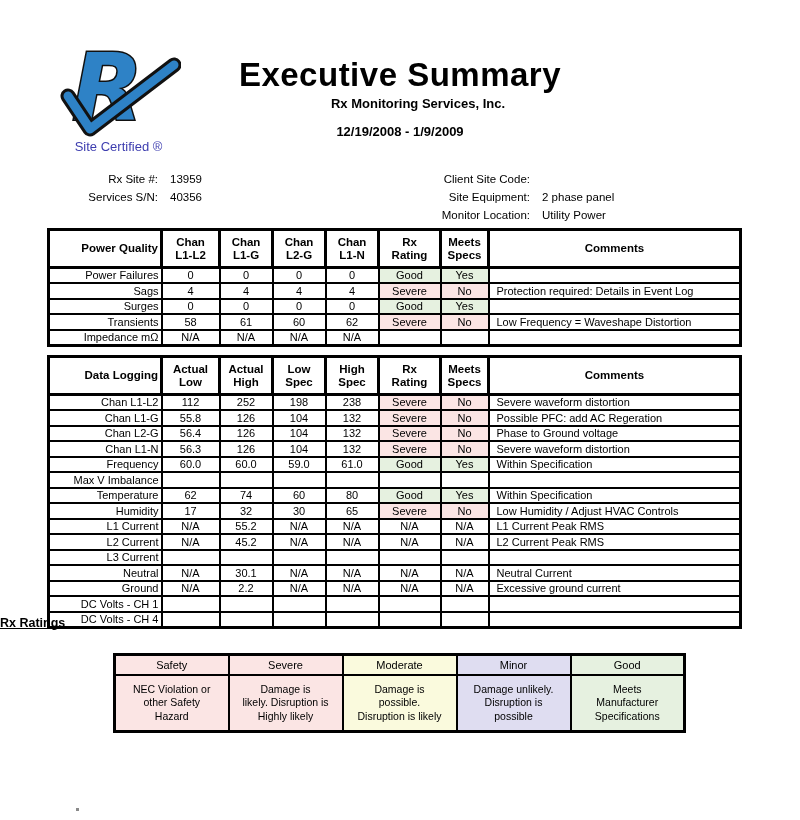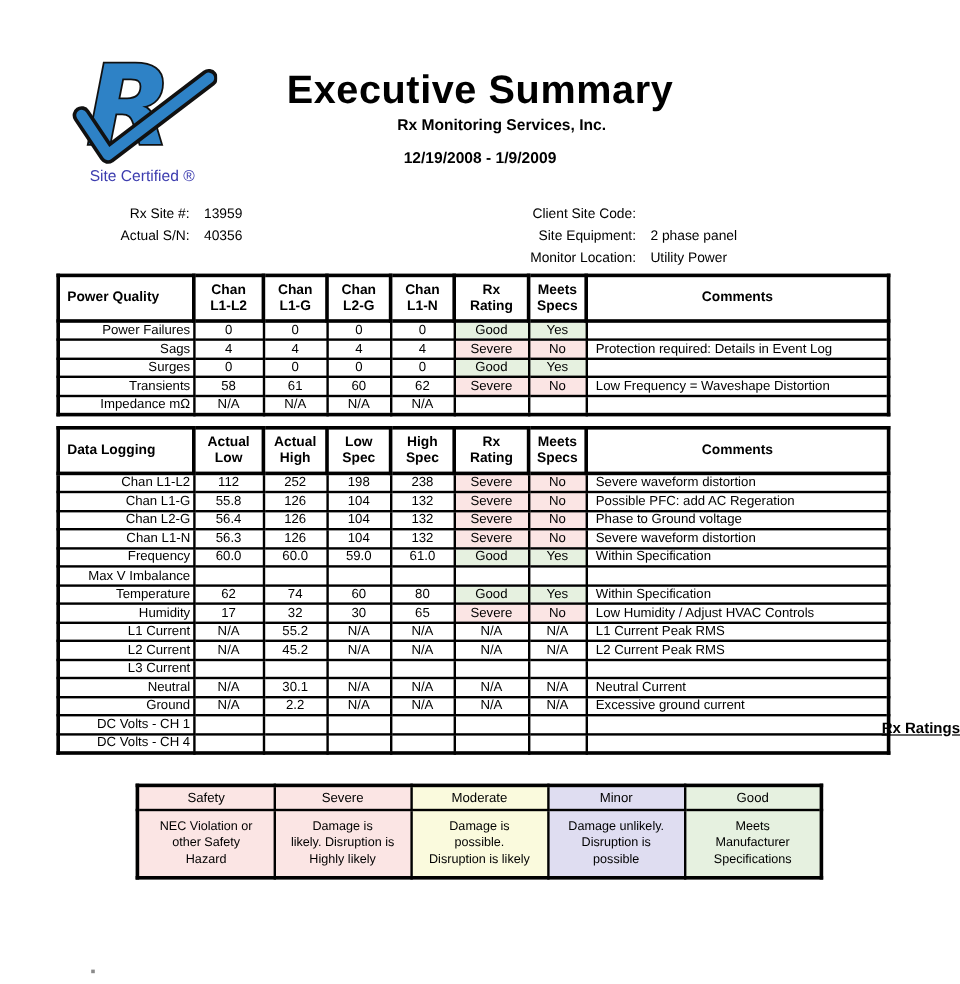--- a/index.html
+++ b/index.html
@@ -32,35 +32,35 @@
     position:absolute; left:47px; width:695px; background:#fff; }
   table.report-table { border:3px solid #000; }
   .report-table th, .report-table td {
     border:2px solid #000; font-size:11px; line-height:1.1;
     overflow:hidden; white-space:nowrap; vertical-align:middle; padding:0 2px;
   }
   .report-table th { border-width:3px; font-weight:bold; white-space:pre-line;
     text-align:center; font-size:11.5px; }
   .report-table thead tr { height:38px; }
   .report-table tbody tr { height:15.5px; }
-  th.header-label { text-align:left; padding-left:6px; }
+  th.header-label { text-align:right; padding-left:6px; }
   td.cell-label { text-align:right; padding-left:8px; }
   td.cell-num { text-align:center; }
   td.cell-comment { text-align:left; padding-left:7px; }
 
   .bg-good     { background:var(--bg-good,#e6f1e0); }
   .bg-severe   { background:var(--bg-severe,#fbe5e4); }
   .bg-moderate { background:var(--bg-moderate,#fafadd); }
   .bg-minor    { background:var(--bg-minor,#dfddf1); }
 
   #power-quality-table { top:228px; }
   #data-logging-table  { top:355px; }
 
   
-  .legend-title { left:0; right:0; top:600px; text-align:right;
+  .legend-title { left:0; right:0; top:616px; text-align:left;
     font-size:12.5px; font-weight:bold; text-decoration:underline; }
   table.legend-table { border-collapse:collapse; table-layout:fixed;
     position:absolute; left:113px; top:653px; width:570px;
     border:3px solid #000; }
   .legend-table th, .legend-table td { border:2.5px solid #000;
     text-align:center; vertical-align:middle; font-weight:normal;
     white-space:pre-line; }
   .legend-table th { font-size:11px; height:16px; line-height:1; }
   .legend-table td { font-size:10.5px; height:52px; line-height:1.25; }
 
@@ -78,21 +78,21 @@
   </svg>
 </div>
 <div class="abs logo-caption">Site Certified ®</div>
 
 <div class="abs page-title">Executive Summary</div>
 <div class="abs page-subtitle">Rx Monitoring Services, Inc.</div>
 <div class="abs page-dates">12/19/2008 - 1/9/2009</div>
 
 <div class="abs info-label" style="left:40px; top:173px; width:118px;">Rx Site #:</div>
 <div class="abs info-value" style="left:170px; top:173px;">13959</div>
-<div class="abs info-label" style="left:40px; top:191px; width:118px;">Actual S/N:</div>
+<div class="abs info-label" style="left:40px; top:191px; width:118px;">Services S/N:</div>
 <div class="abs info-value" style="left:170px; top:191px;">40356</div>
 
 <div class="abs info-label" style="left:380px; top:173px; width:150px;">Client Site Code:</div>
 <div class="abs info-value" style="left:542px; top:173px;"></div>
 <div class="abs info-label" style="left:380px; top:191px; width:150px;">Site Equipment:</div>
 <div class="abs info-value" style="left:542px; top:191px;">2 phase panel</div>
 <div class="abs info-label" style="left:380px; top:209px; width:150px;">Monitor Location:</div>
 <div class="abs info-value" style="left:542px; top:209px;">Utility Power</div>
 
 <table class="report-table" id="power-quality-table">

